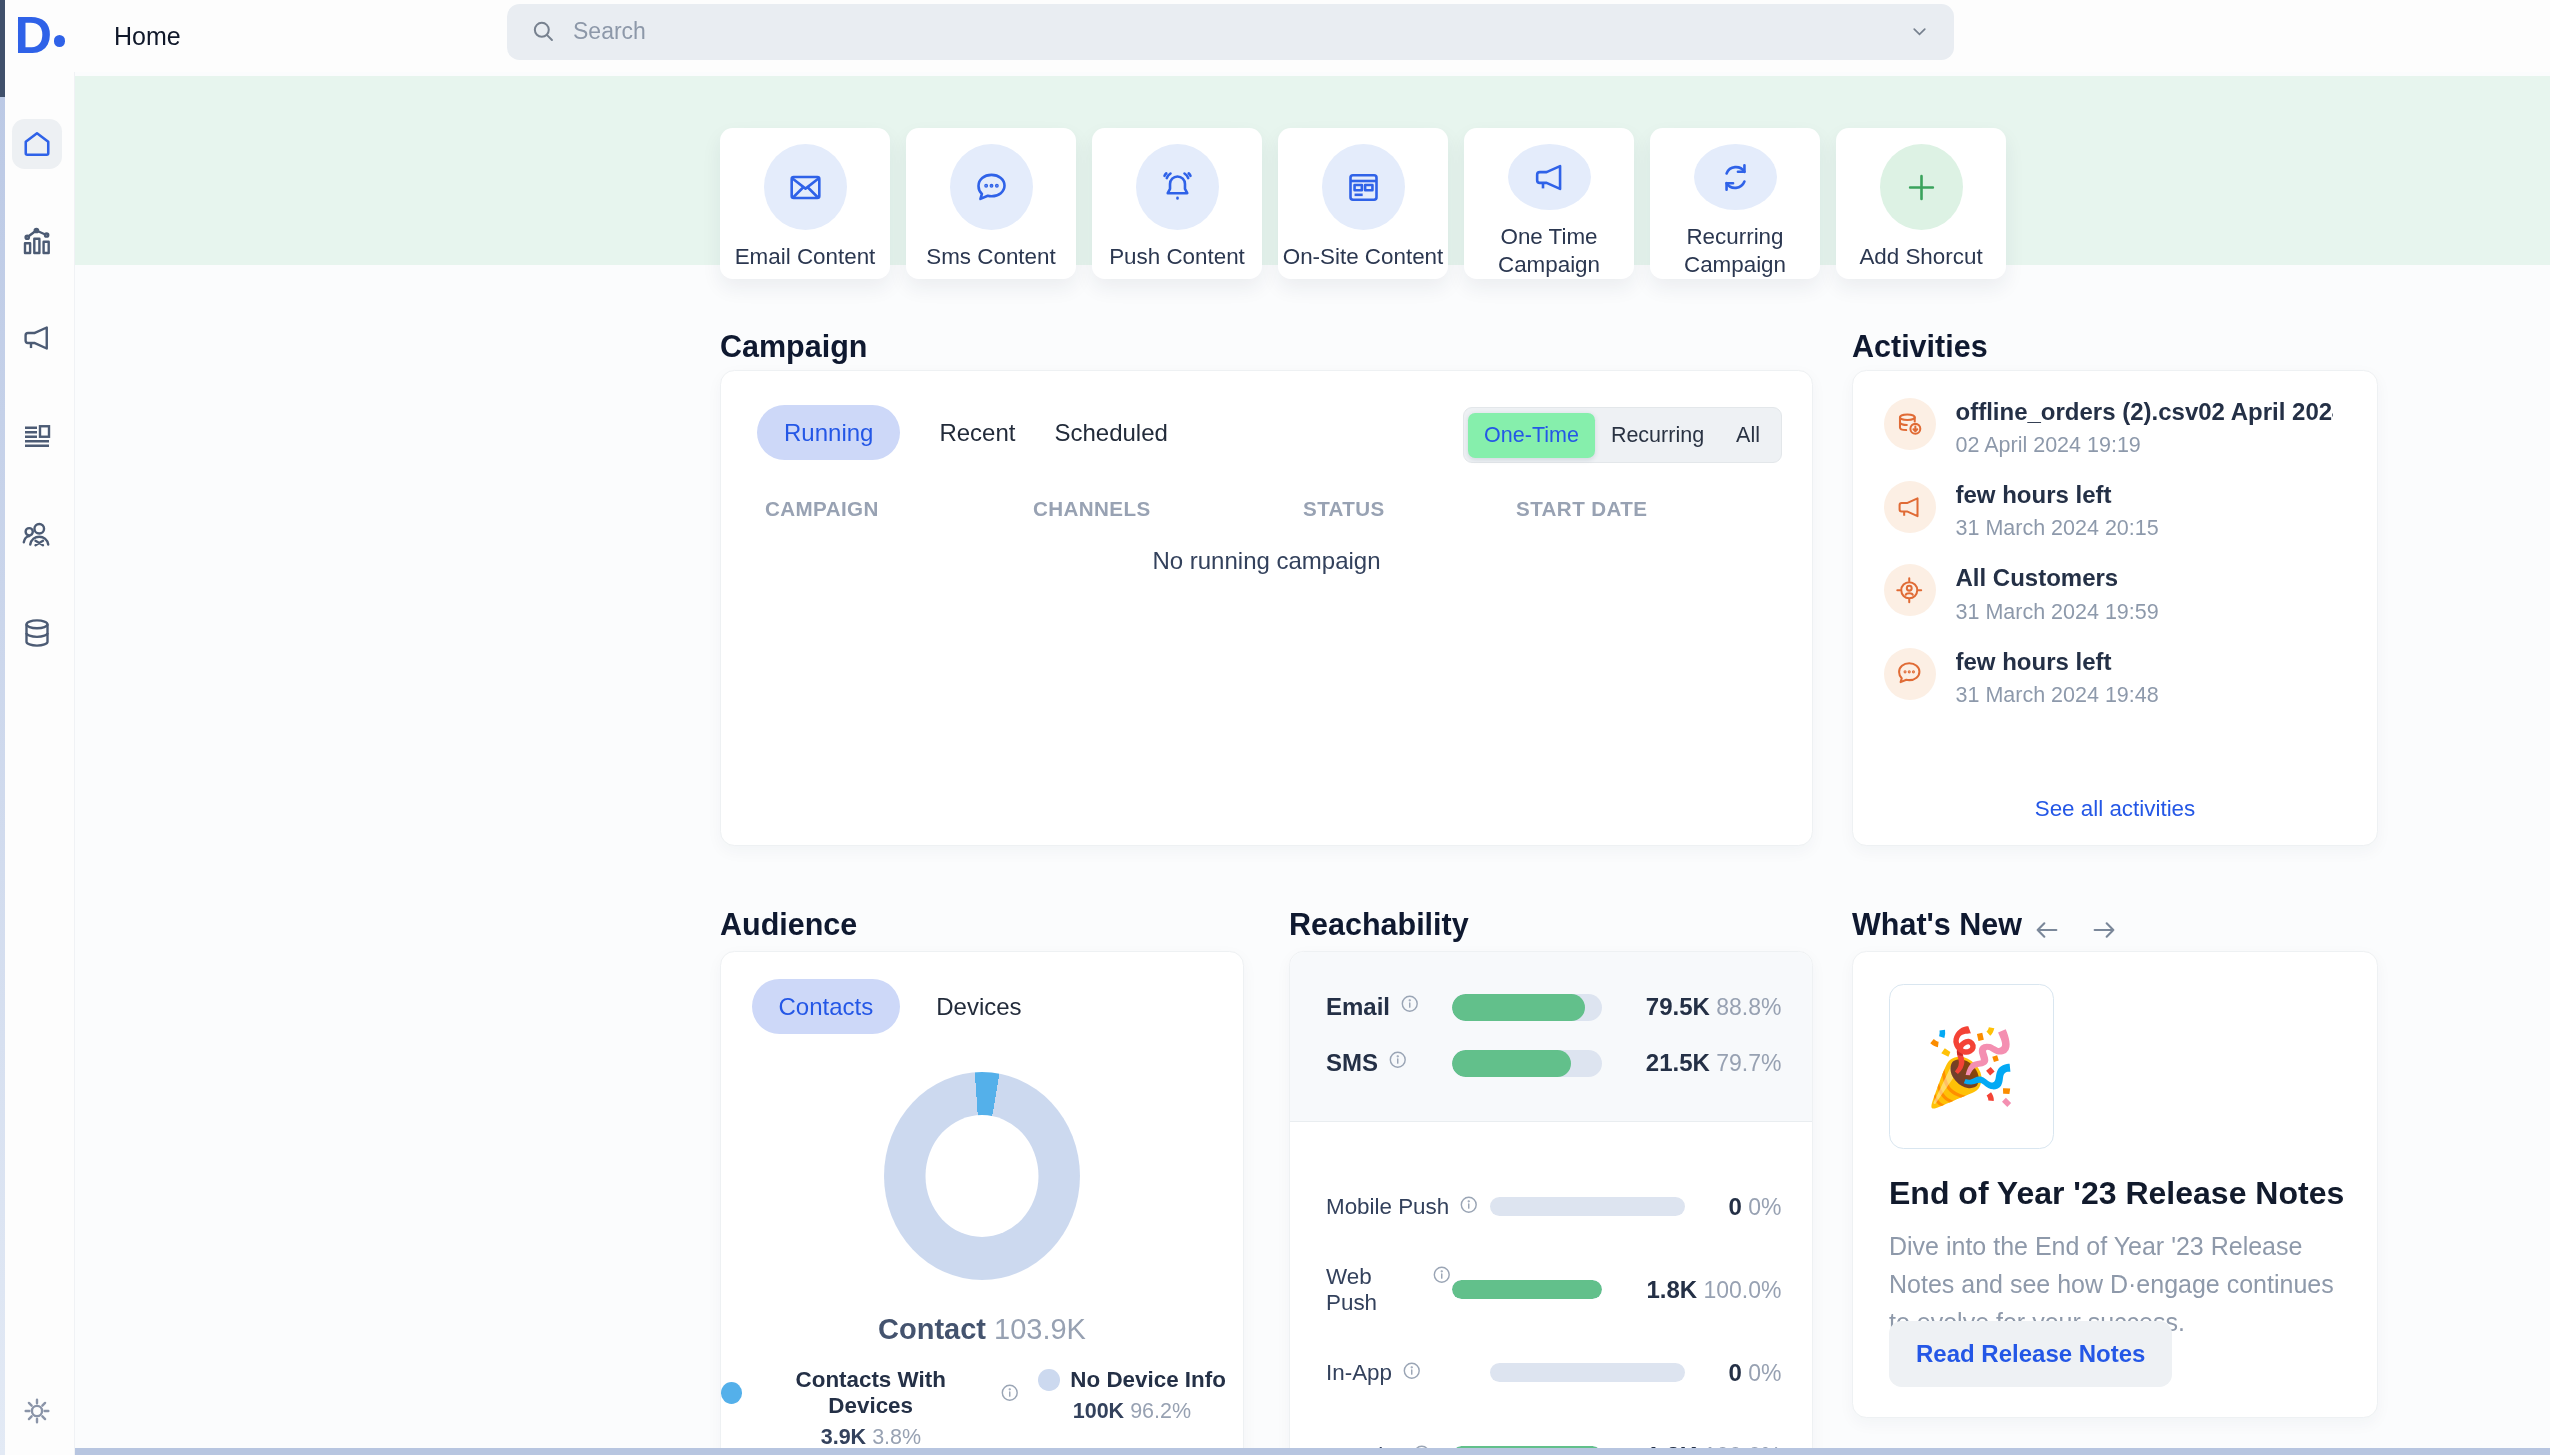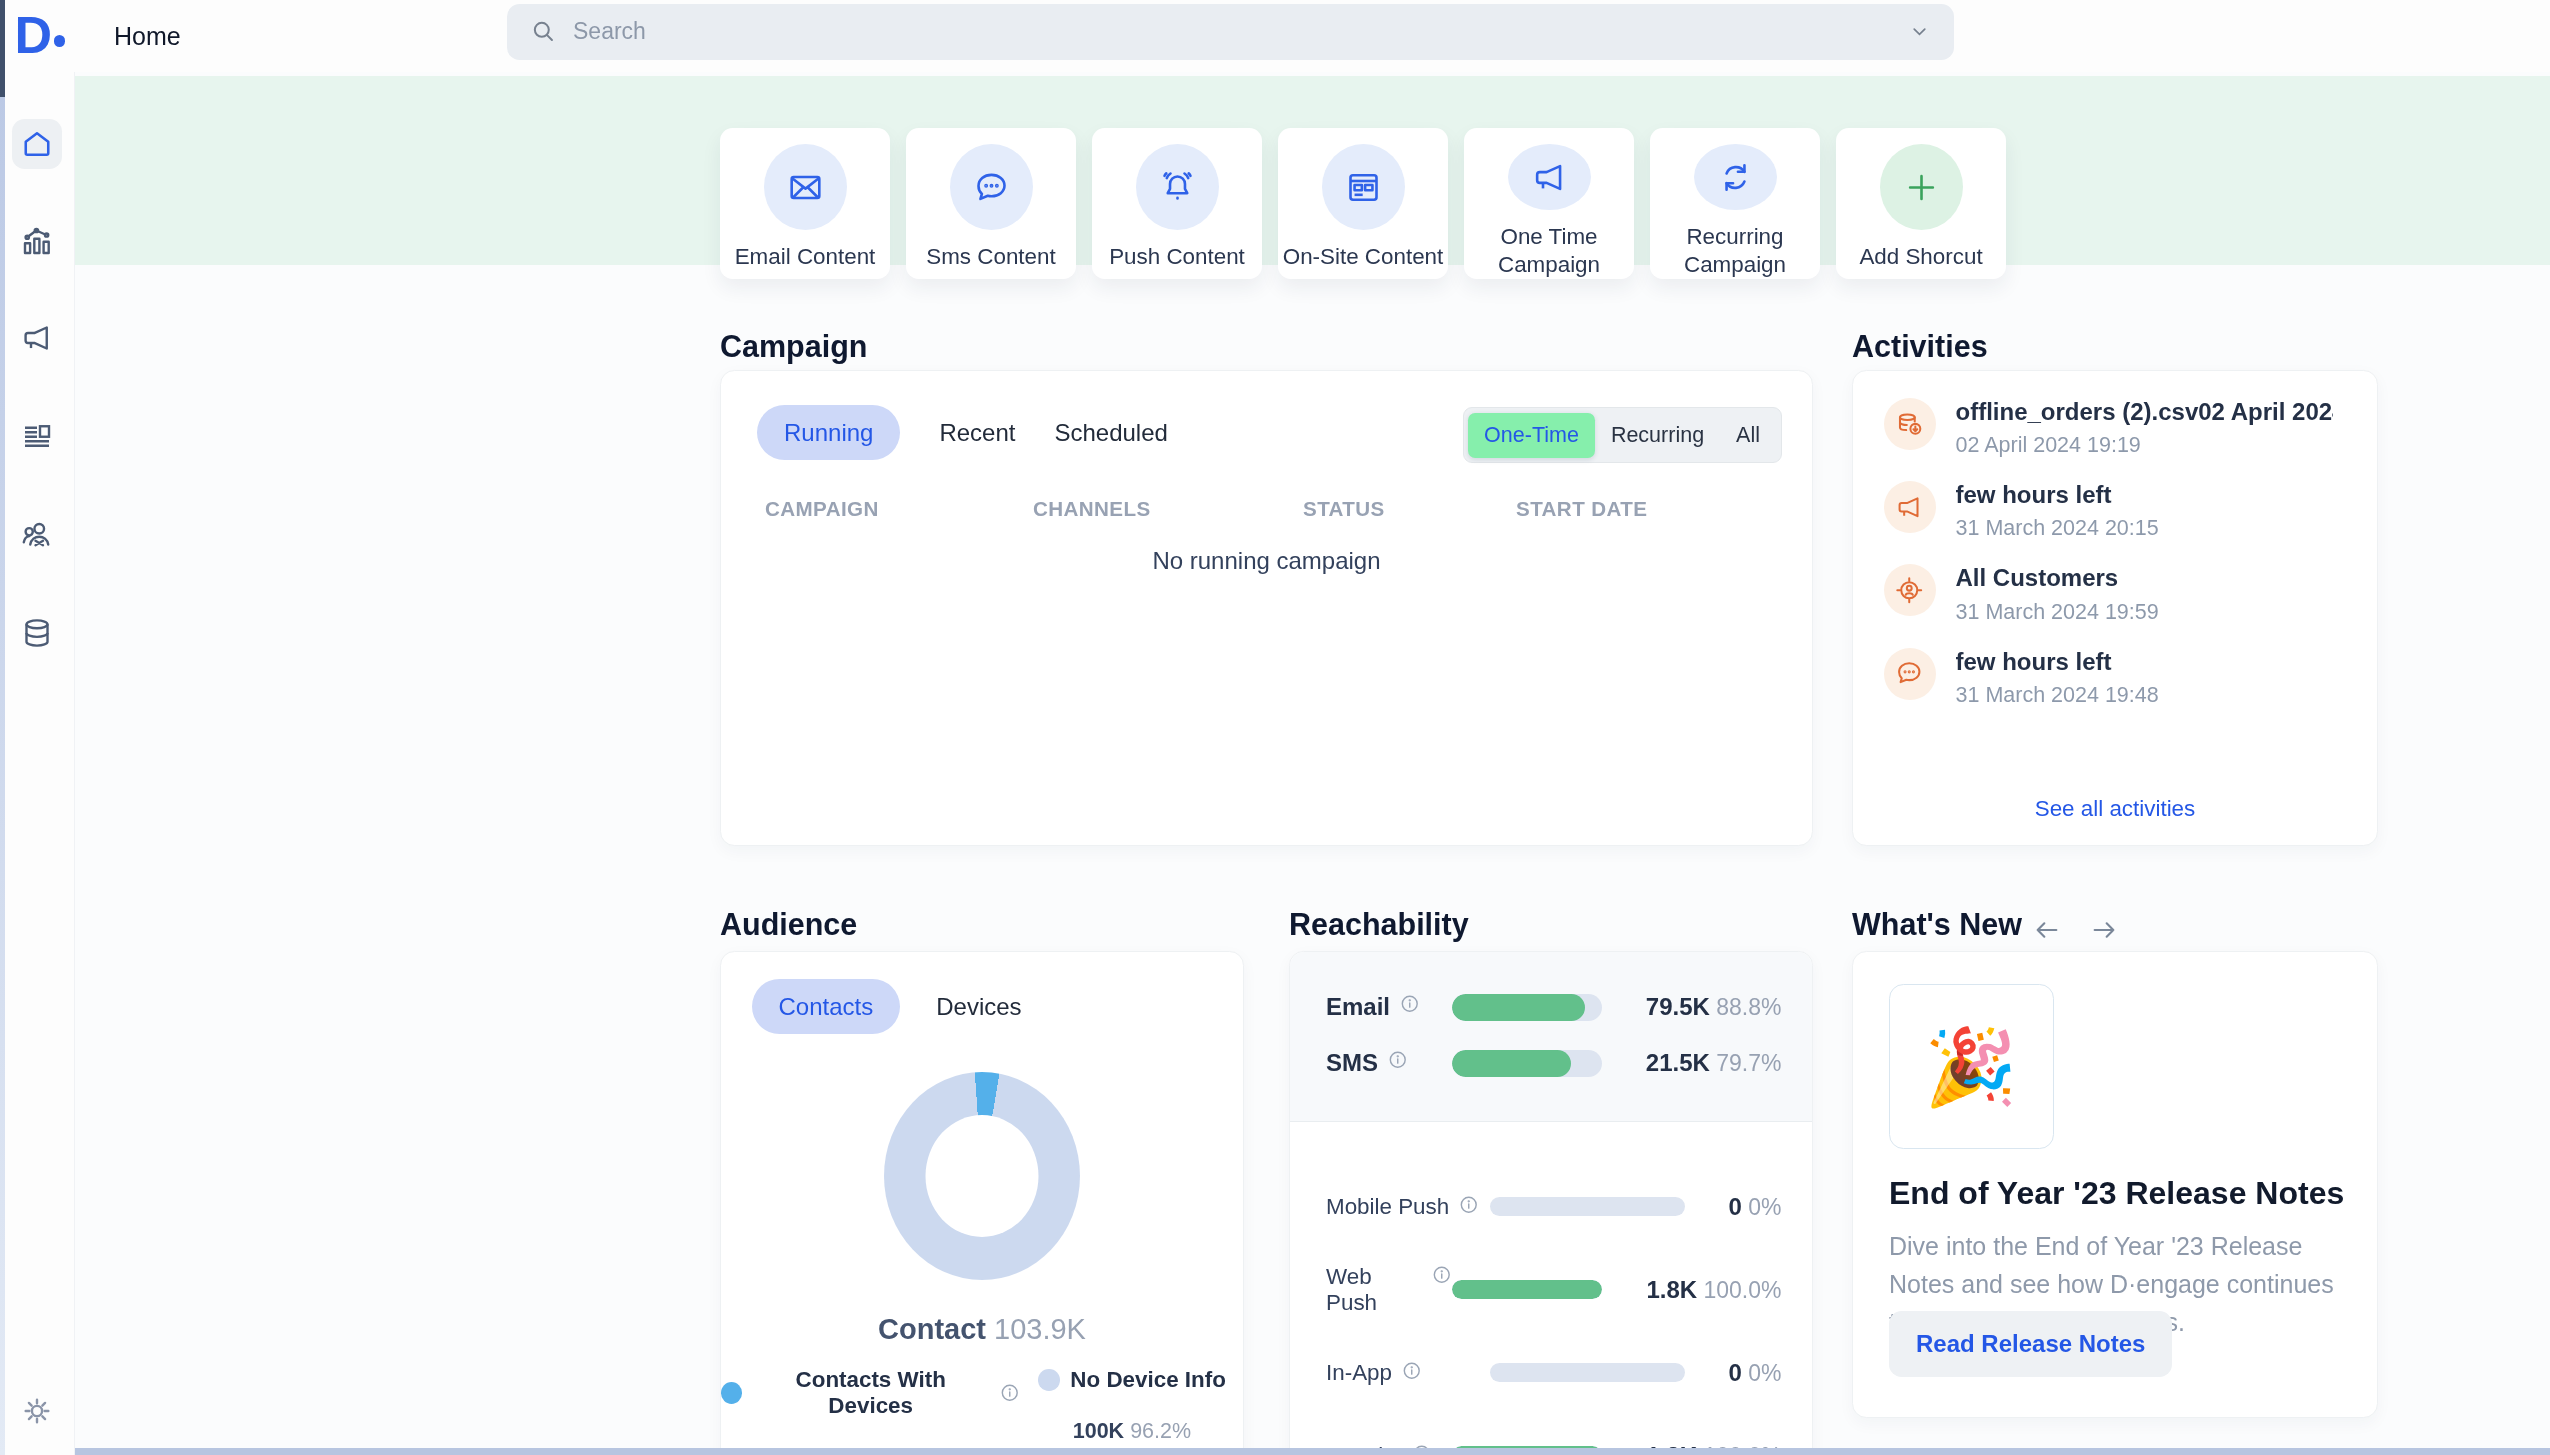--- a/index.html
+++ b/index.html
@@ -68,21 +68,21 @@
   .aud-tabs { position:absolute; left:30.5px; top:27px; display:flex; align-items:center; gap:36px; }
   .donut { position:absolute; left:50%; top:120px; transform:translateX(-50%); width:196px; height:208px; border-radius:50%; }
   .donut::after { content:""; position:absolute; left:50%; top:50%; transform:translate(-50%,-50%); width:113px; height:122px; border-radius:50%; background:#fff; }
   .aud-center { position:absolute; left:0; right:0; top:361px; text-align:center; font-size:29px; }
   .aud-center b { color:#44536e; font-weight:700; }
   .aud-center span { color:#97a1b2; }
   .aud-legend { position:absolute; left:0; right:0; top:415px; display:flex; }
   .aud-col { text-align:center; }
   .aud-col .r1 { display:flex; align-items:center; justify-content:center; gap:10.8px; font-size:22.4px; font-weight:700; color:#243046; }
   .dot { width:21.5px; height:21.5px; border-radius:50%; display:inline-block; }
-  .aud-col .r2 { margin-top:26px; font-size:21.5px; color:#97a1b2; }
+  .aud-col .r2 { margin-top:6px; font-size:21.5px; color:#97a1b2; }
   .aud-col .r2 b { color:#33415c; font-weight:700; }
 
   
   .reach-top { position:absolute; left:0; right:0; top:0; height:170px; background:#f7f9fb; border-bottom:0.9px solid #e9edf0; border-radius:14.4px 14.4px 0 0; padding:27px 30.5px 0 36px; }
   .ch-row { display:flex; align-items:center; height:56px; }
   .ch-row .lab { width:167px; display:flex; align-items:flex-start; gap:9px; font-size:22.4px; color:#33415c; }
   .ch-row .lab.big { font-weight:700; font-size:24px; color:#243046; }
   .bar { width:199px; height:27px; border-radius:896px; background:#dde4f0; overflow:hidden; }
   .bar.thin { height:19px; }
   .bar i { display:block; height:100%; background:#62c08b; border-radius:896px; }
@@ -92,21 +92,21 @@
   .reach-low .ch-row { height:83px; }
   .reach-legend { position:absolute; left:0; right:0; top:503px; display:flex; justify-content:center; gap:41px; align-items:center; }
   .reach-legend .li { display:flex; align-items:center; gap:12.6px; font-size:23px; font-weight:700; color:#1f2a3d; }
 
   
   .wn-arrows { position:absolute; display:flex; gap:25px; color:#7a8799; }
   .wn-arrows .icn { cursor:pointer; }
   .wn-thumb { position:absolute; left:36px; top:32px; width:165px; height:165px; border:0.9px solid #d9e6f0; border-radius:14.4px; display:flex; align-items:center; justify-content:center; font-size:75px; }
   .wn-title { position:absolute; left:36px; top:223px; font-size:32px; font-weight:700; color:#111a2c; }
   .wn-desc { position:absolute; left:36px; right:36px; top:275px; font-size:25px; line-height:38px; color:#8e99aa; }
-  .wn-btn { position:absolute; left:36px; top:359px; background:#eef1f4; border:none; border-radius:12.6px; padding:19px 27px; font-family:"Liberation Sans",sans-serif; font-size:24px; font-weight:700; color:#2457e6; cursor:pointer; }
+  .wn-btn { position:absolute; left:36px; top:369px; background:#eef1f4; border:none; border-radius:12.6px; padding:19px 27px; font-family:"Liberation Sans",sans-serif; font-size:24px; font-weight:700; color:#2457e6; cursor:pointer; }
 </style>
 </head>
 <body>
 
 <div class="screen">
 
   <div class="topbar">
     <div class="logo">
       <span class="logo-d">D</span>
         <span class="logo-dot"></span>

